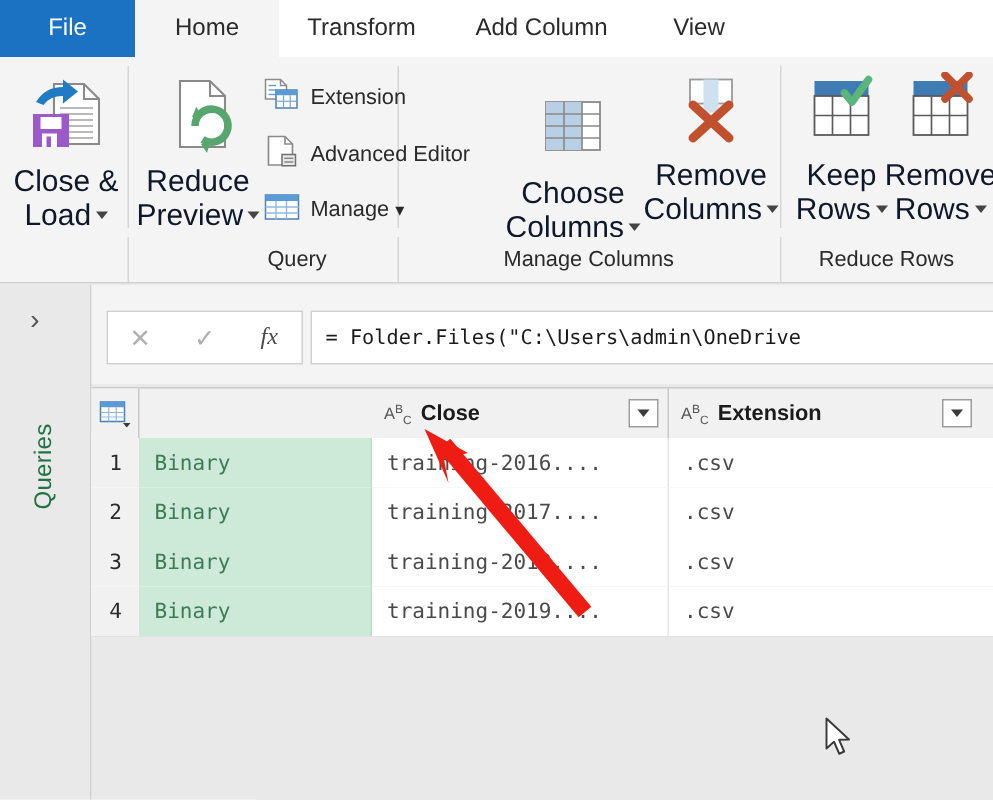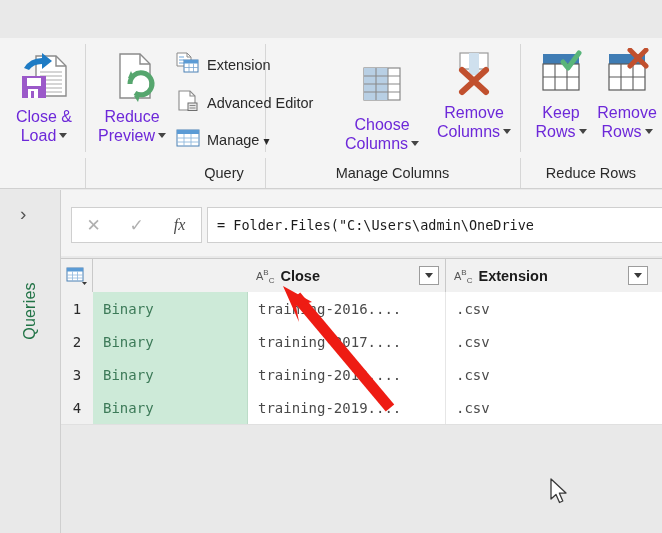--- a/index.html
+++ b/index.html
@@ -22,21 +22,21 @@
   .ribbon{position:absolute;left:0;top:38px;width:662px;height:120px;background:#f4f4f4;}
   .rsep{position:absolute;top:6px;width:1px;height:108px;background:#d6d6d6;}
 
   .grouplabels{position:absolute;left:0;top:158px;width:662px;height:30px;background:#f4f4f4;
                border-bottom:1px solid #d0d0d0;}
   .glabel{position:absolute;top:0;height:30px;display:flex;align-items:center;justify-content:center;
           font-size:14.5px;color:#2a2a2a;}
   .gsep{position:absolute;top:0;width:1px;height:30px;background:#d6d6d6;}
 
   .bigbtn{position:absolute;display:flex;flex-direction:column;align-items:center;
-          font-size:16px;color:#6d28d9;line-height:1.15;text-align:center;}
+          font-size:20px;color:#0f172a;line-height:1.15;text-align:center;}
   .bigbtn .lbl{white-space:nowrap;}
   .caret{display:inline-block;width:0;height:0;border-left:4px solid transparent;
          border-right:4px solid transparent;border-top:5px solid #444;vertical-align:middle;
          margin-left:3px;margin-bottom:2px;}
 
   .smallbtn{position:absolute;display:flex;align-items:center;gap:7px;font-size:14.5px;color:#2a2a2a;}
 
   
   .rail{position:absolute;left:0;top:190px;width:60px;height:343px;background:#e9e9e9;
         border-right:1px solid #cfcfcf;}
@@ -81,20 +81,37 @@
   .cell.sel{background:#cdead8;color:#3c7a58;border-right:1px solid #bcdcc8;}
 
   .arrow{position:absolute;left:0;top:0;pointer-events:none;}
   .cursor{position:absolute;pointer-events:none;}
 </style>
 </head>
 <body>
 
 <div class="app">
 
+  <div class="tabbar">
+    <div class="tab file" style="left:0;width:90px;">
+      <span>File</span>
+    </div>
+    <div class="tab active" style="left:90px;width:96px;">
+      <span>Home</span>
+    </div>
+    <div class="tab" style="left:186px;width:110px;">
+      <span>Transform</span>
+    </div>
+    <div class="tab" style="left:296px;width:130px;">
+      <span>Add Column</span>
+    </div>
+    <div class="tab" style="left:426px;width:80px;">
+      <span>View</span>
+    </div>
+  </div>
 
   <div class="ribbon">
 
     <div class="rsep" style="left:85px;"></div>
     <div class="rsep" style="left:265px;"></div>
     <div class="rsep" style="left:520px;"></div>
 
     <div class="bigbtn" style="left:8px;top:10px;width:72px;">
       <span>
         <svg width="56" height="56" viewBox="0 0 56 56">
@@ -263,21 +280,21 @@
       <span class="lbl">
         <span>Rows</span><i class="caret"></i>
       </span>
     </div>
   </div>
 
   <div class="grouplabels">
     <div class="gsep" style="left:85px;"></div>
     <div class="gsep" style="left:265px;"></div>
     <div class="gsep" style="left:520px;"></div>
-    <div class="glabel" style="left:98px;width:180px;padding-left:36px;">Query</div>
+    <div class="glabel" style="left:72px;width:180px;padding-left:36px;">Query</div>
     <div class="glabel" style="left:265px;width:255px;">Manage Columns</div>
     <div class="glabel" style="left:520px;width:142px;">Reduce Rows</div>
   </div>
 
   <div class="rail">
     <div class="chev">›</div>
     <div class="qtxt">Queries</div>
   </div>
 
   <div class="fbar">

